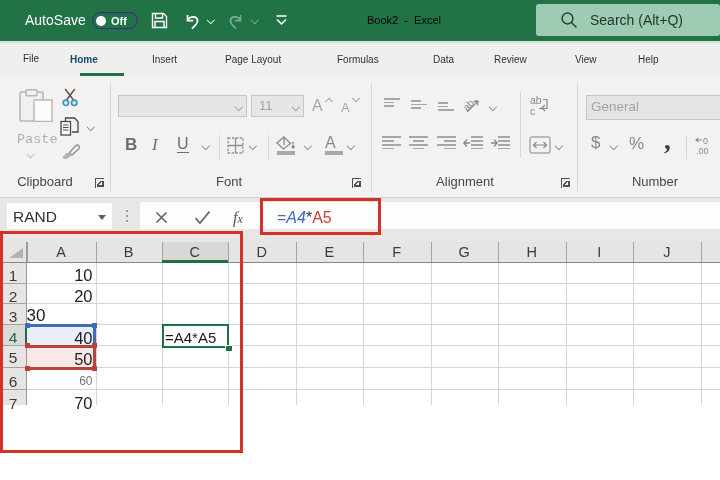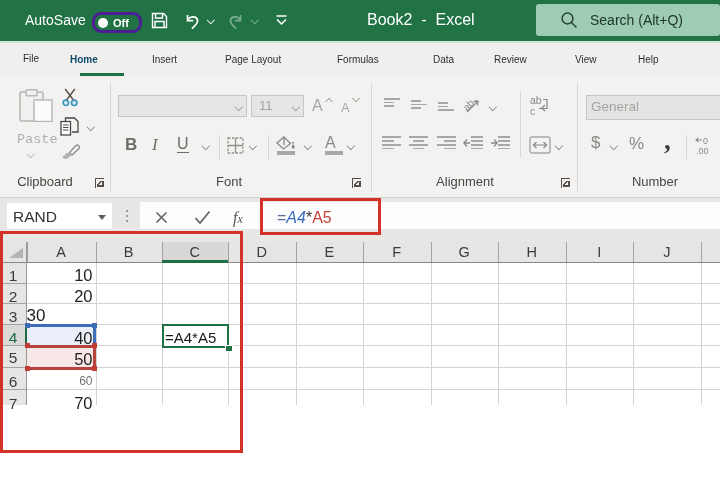--- a/index.html
+++ b/index.html
@@ -17,21 +17,21 @@
  border-left:1.5px solid #524f4c;border-top:1.5px solid #524f4c;}
 .lnch:after{content:"";position:absolute;left:2.2px;top:2.5px;width:4.5px;height:4.5px;
  border-right:2px solid #524f4c;border-bottom:2px solid #524f4c;background:
  linear-gradient(135deg,transparent 42%,#524f4c 42%,#524f4c 58%,transparent 58%);}
 .glabel{position:absolute;font-size:13px;color:#484644;top:95.5px;}
 </style></head>
 <body>
 
 <div class="ab" id="titlebar" style="left:0;top:0;width:720px;height:41px;background:#217346;">
   <div class="ab" style="left:25px;top:12px;font-size:14px;color:#fff;">AutoSave</div>
-  <div class="ab" style="left:92px;top:12px;width:44px;height:15px;border:3px solid #4c1d95;border-radius:9px;">
+  <div class="ab" style="left:92px;top:12px;width:44px;height:15px;border:1px solid #4c1d95;border-radius:9px;">
     <div class="ab" style="left:3px;top:2.5px;width:10px;height:10px;border-radius:50%;background:#fff;"></div>
     <div class="ab" style="left:18px;top:1.5px;font-size:11px;font-weight:700;color:#fff;">Off</div>
   </div>
   <svg class="ab" style="left:151px;top:12px;" width="17" height="17" viewBox="0 0 17 17">
     <path d="M1.5 1.5 h11 l3 3 v11 h-14 z" fill="none" stroke="#fff" stroke-width="1.4"></path>
     <path d="M4.5 1.5 v4.5 h7 v-4.5" fill="none" stroke="#fff" stroke-width="1.4"></path>
     <path d="M4 15 v-5.5 h9 v5.5" fill="none" stroke="#fff" stroke-width="1.4"></path>
   </svg>
   <svg class="ab" style="left:184px;top:12px;" width="17" height="18" viewBox="0 0 17 18">
     <path d="M3.5 8.5 C5 4.2, 12.5 3.2, 13.5 8 C14.3 12, 10.5 13.2, 8 16.8" fill="none" stroke="#fff" stroke-width="1.7"></path>
@@ -40,21 +40,21 @@
   <div class="chevw" style="left:208px;top:16px;"></div>
   <svg class="ab" style="left:227px;top:12px;opacity:.4" width="17" height="18" viewBox="0 0 17 18">
     <path d="M13.5 8.5 C12 4.2, 4.5 3.2, 3.5 8 C2.7 12, 6.5 13.2, 9 16.8" fill="none" stroke="#fff" stroke-width="1.7"></path>
     <path d="M13.5 3 V8.7 H7.8" fill="none" stroke="#fff" stroke-width="1.7"></path>
   </svg>
   <div class="chevw" style="left:252px;top:16px;opacity:.45"></div>
   <svg class="ab" style="left:276px;top:15px;" width="11" height="11" viewBox="0 0 11 11">
     <path d="M0.5 1 h10" stroke="#fff" stroke-width="1.5" fill="none"></path>
     <path d="M1 4.5 l4.5 4.5 l4.5 -4.5" stroke="#fff" stroke-width="1.5" fill="none"></path>
   </svg>
-  <div class="ab" style="left:367px;top:11.5px;font-size:16px;line-height:16px;color:#ffffff;">Book2&nbsp; -&nbsp; Excel</div>
+  <div class="ab" style="left:367px;top:11.5px;font-size:11px;line-height:16px;color:#000000;">Book2&nbsp; -&nbsp; Excel</div>
   <div class="ab" style="left:536px;top:4px;width:184px;height:32px;background:#9ecbb4;border-radius:3px;">
     <svg class="ab" style="left:24px;top:7px;" width="18" height="18" viewBox="0 0 18 18">
       <circle cx="7.5" cy="7.5" r="5.4" fill="none" stroke="#27422f" stroke-width="1.5"></circle>
       <path d="M11.5 11.5 L16.5 16.5" stroke="#27422f" stroke-width="1.5"></path>
     </svg>
     <div class="ab" style="left:54px;top:8px;font-size:14px;color:#1d3528;">Search (Alt+Q)</div>
   </div>
 </div>
 
 <div class="ab" style="left:0;top:41px;width:720px;height:2px;background:#cde5d7;"></div>

